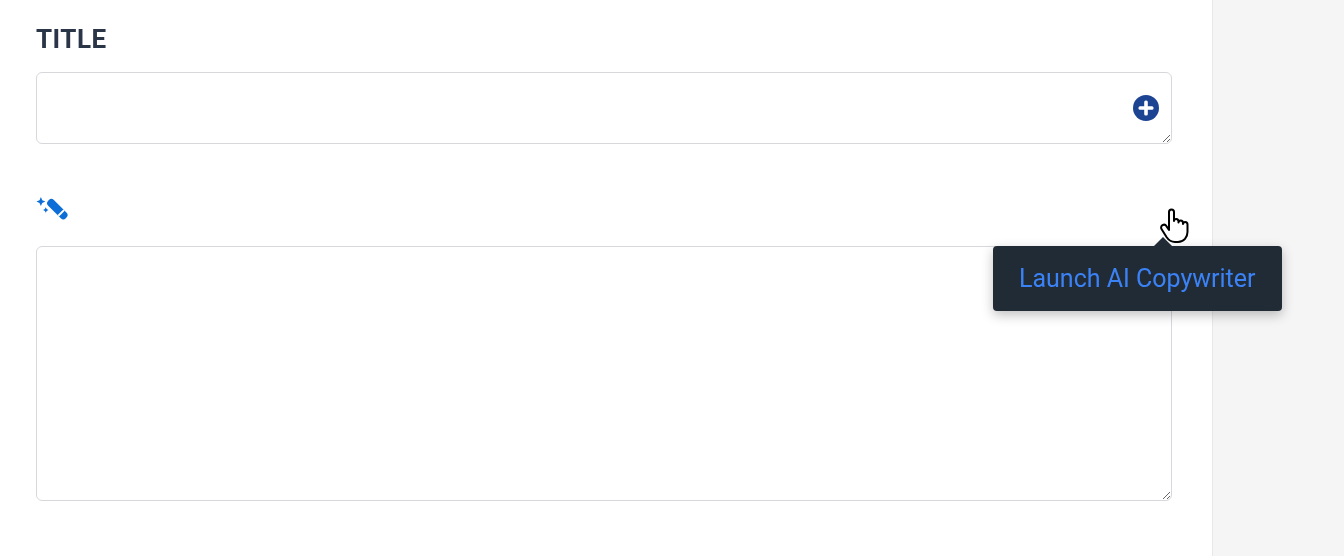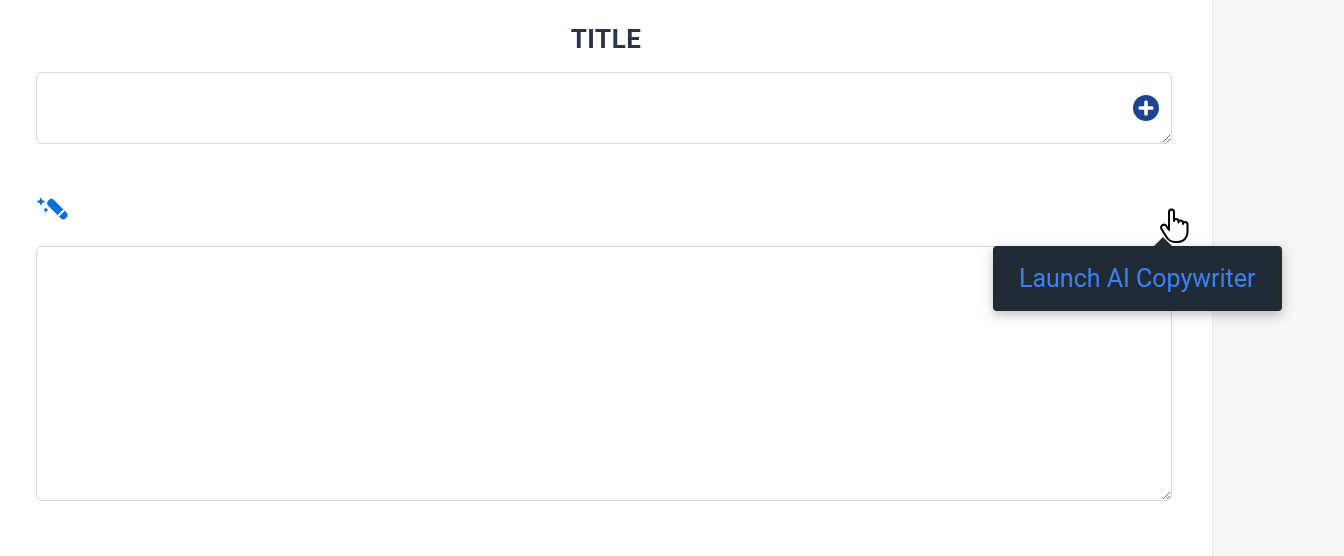--- a/index.html
+++ b/index.html
@@ -32,21 +32,20 @@
       background: #fff;
       border-right: 1px solid #e8e8e8;
       padding: 24px 36px;
     }
     .field-label {
       font-size: 26px;
       font-weight: 700;
       color: #2a3547;
       letter-spacing: 0.5px;
       margin-bottom: 18px;
-      text-align: center;
     }
     .field-wrapper {
       position: relative;
       margin-bottom: 48px;
     }
     .text-input {
       width: 1136px;
       height: 72px;
       border: 1px solid #d8d8dc;
       border-radius: 6px;

